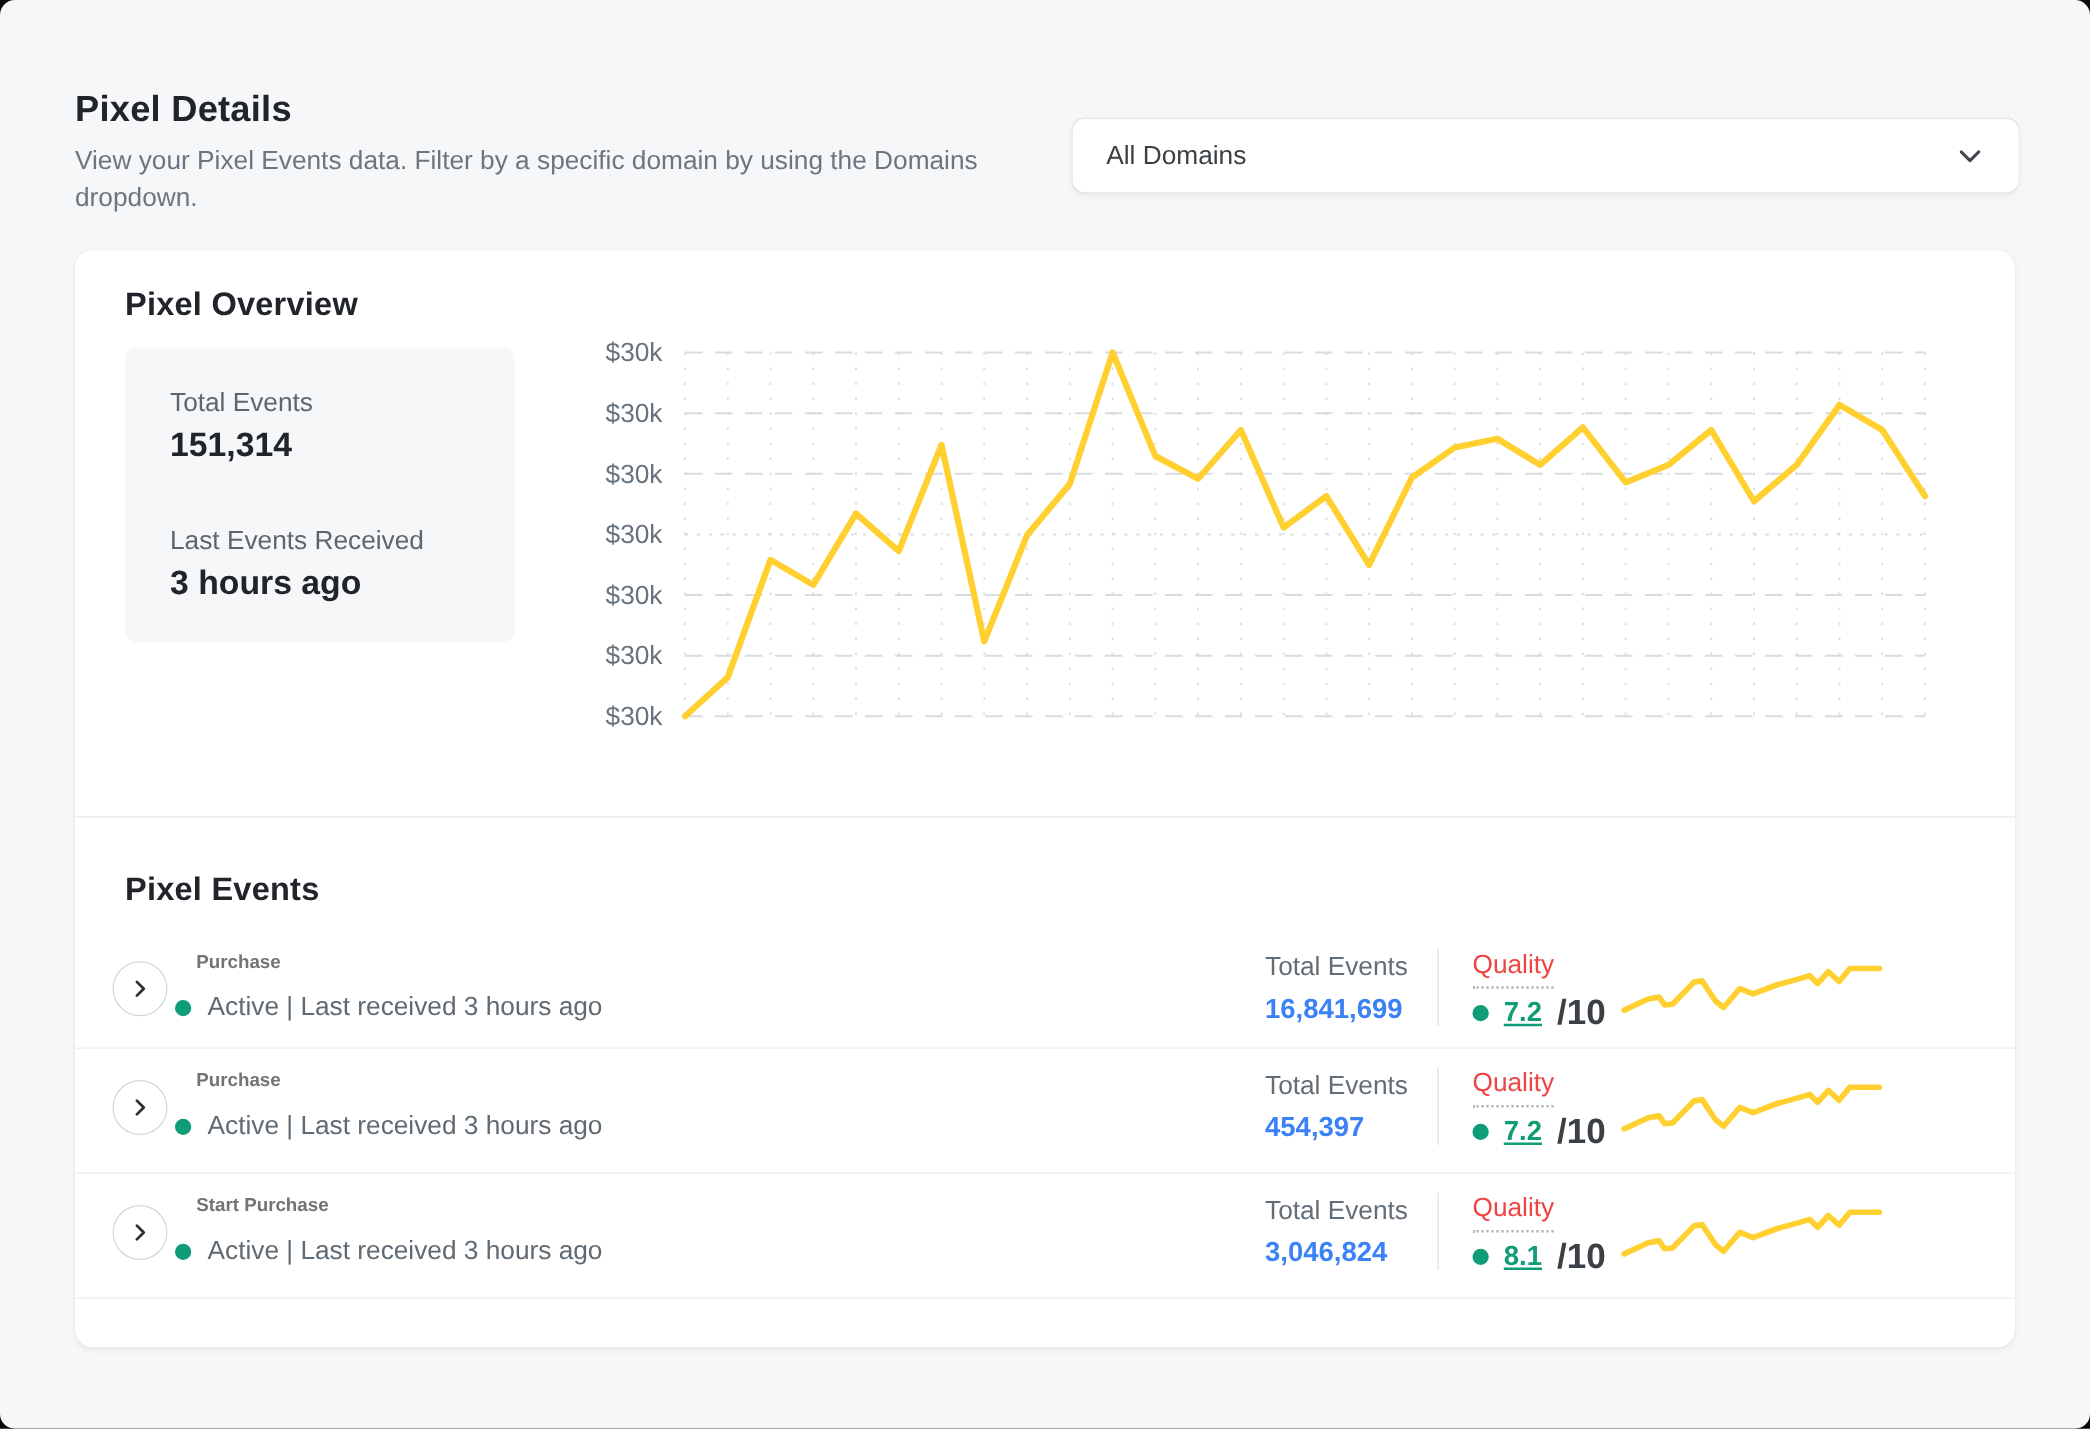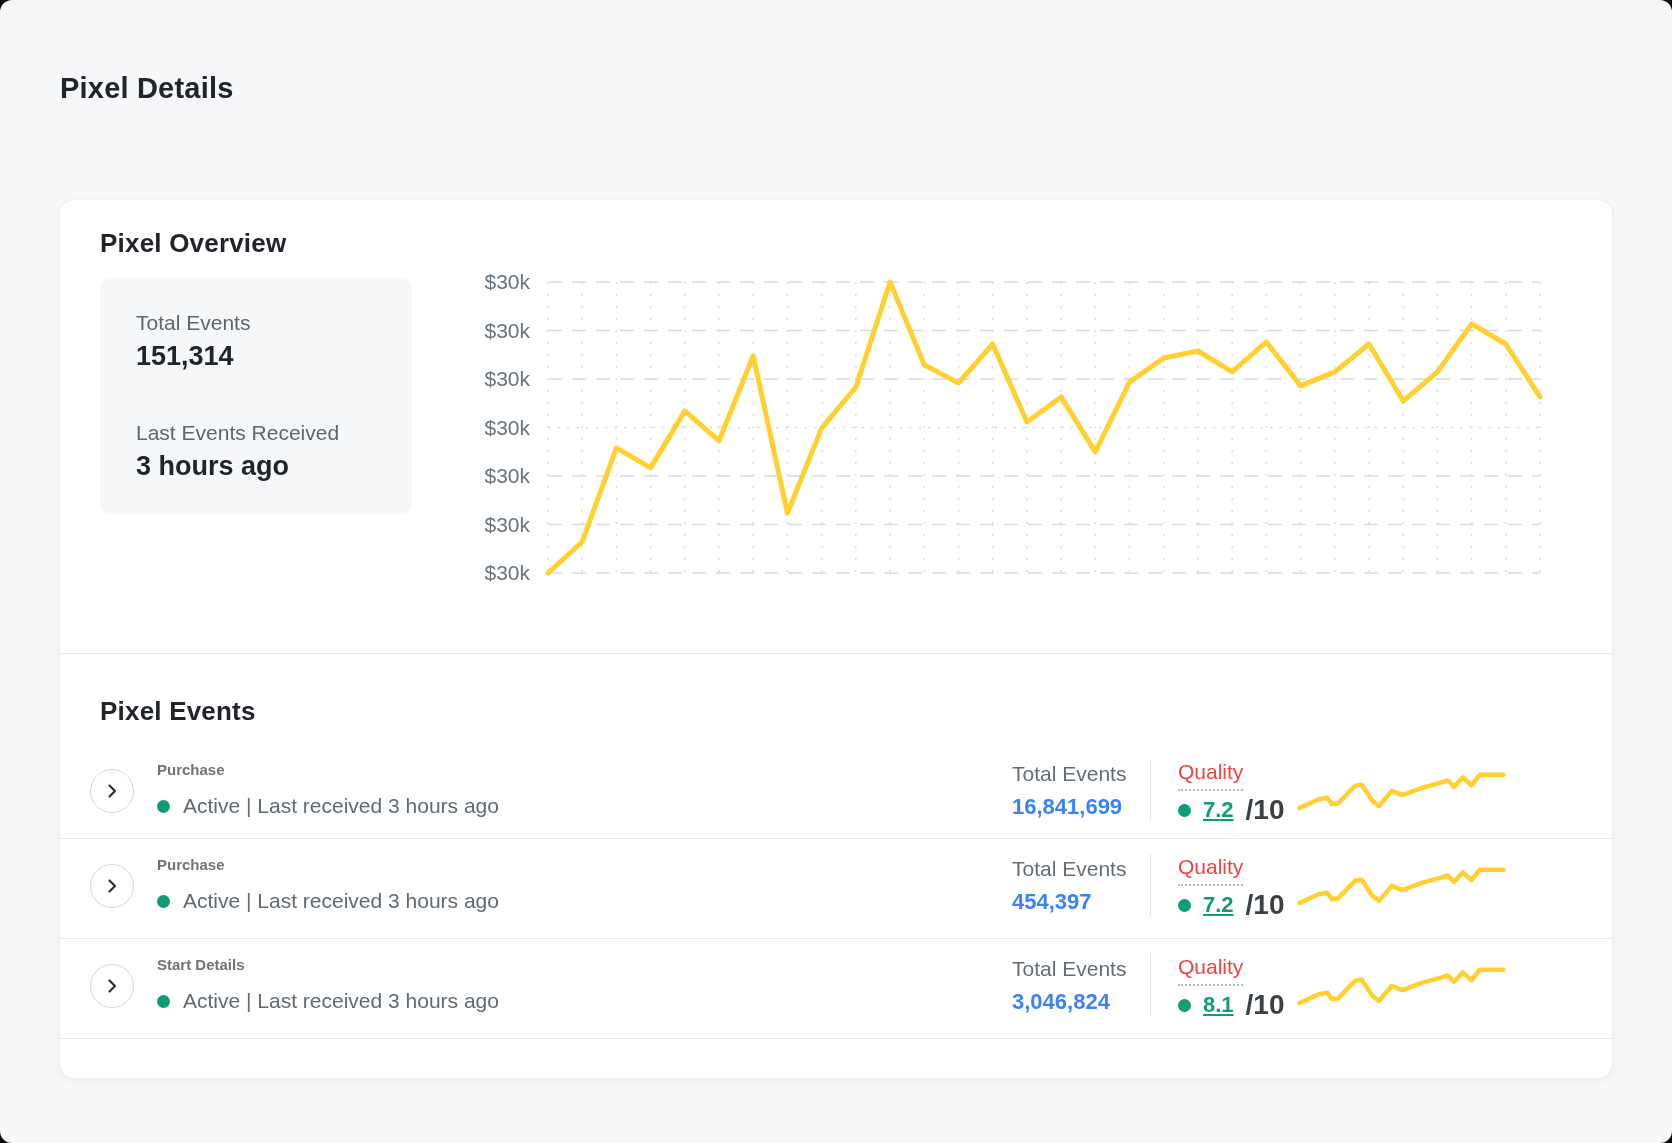--- a/index.html
+++ b/index.html
@@ -74,21 +74,21 @@
   .expand-button{
     position:absolute;left:30px;top:26px;width:44px;height:44px;
     border-radius:50%;background:#fff;border:1.5px solid #d4d8dc;
     display:flex;align-items:center;justify-content:center;cursor:pointer;box-sizing:border-box;
     padding:0;
   }
   .event-name{
     position:absolute;left:97px;top:18px;font-size:15px;font-weight:700;color:#737373;
   }
   .event-status{
-    position:absolute;left:97px;top:51px;display:flex;align-items:center;gap:13px;
+    position:absolute;left:80px;top:51px;display:flex;align-items:center;gap:13px;
   }
   .status-dot{width:13px;height:13px;border-radius:50%;background:#0f9d77;flex:0 0 auto;}
   .status-text{font-size:21px;color:#5f6a73;}
   .col-total{position:absolute;left:952px;top:0;}
   .col-total .col-label{position:absolute;left:0;top:19px;font-size:21px;color:#636d76;white-space:nowrap;}
   .col-total .col-value{position:absolute;left:0;top:51px;font-size:22px;font-weight:700;color:#3b82f6;white-space:nowrap;}
   .col-vdivider{position:absolute;left:1090px;top:16px;width:1px;height:62px;background:#dde0e4;}
   .col-quality{position:absolute;left:1118px;top:0;}
   .quality-label{
     position:absolute;left:0;top:17px;font-size:21px;color:#ef4444;
@@ -99,21 +99,28 @@
   .quality-score{font-size:22px;font-weight:700;color:#0f9d77;text-decoration:underline;}
   .quality-max{font-size:28px;font-weight:700;color:#3a4046;}
   .sparkline-svg{position:absolute;left:1235px;top:16px;}
 </style>
 </head>
 <body>
 
 <div class="page">
 
   <div class="page-title">Pixel Details</div>
-
+  <div class="page-subtitle">View your Pixel Events data. Filter by a specific domain by using the Domains dropdown.</div>
+
+  <div class="domains-dropdown">
+    <span class="dd-label">All Domains</span>
+    <svg class="dd-chevron" viewBox="0 0 22 22">
+      <polyline points="4,7.5 11,14.5 18,7.5" fill="none" stroke="#3f464d" stroke-width="2.4" stroke-linecap="round" stroke-linejoin="round"></polyline>
+    </svg>
+  </div>
 
   <div class="card">
 
     <div class="section-heading overview-heading">Pixel Overview</div>
 
     <div class="stat-box">
       <div class="stat-label stat-label-0">Total Events</div>
       <div class="stat-value stat-value-0">151,314</div>
       <div class="stat-label stat-label-1">Last Events Received</div>
       <div class="stat-value stat-value-1">3 hours ago</div>
@@ -230,21 +237,21 @@
         </svg>
     </div>
     <div class="row-divider rd-1"></div>
 
     <div class="event-row row-2">
       <button class="expand-button">
         <svg width="16" height="16" viewBox="0 0 16 16">
           <polyline points="5.5,2.5 11,8 5.5,13.5" fill="none" stroke="#2b3036" stroke-width="2.2" stroke-linecap="round" stroke-linejoin="round"></polyline>
         </svg>
       </button>
-      <div class="event-name">Start Details</div>
+      <div class="event-name">Start Purchase</div>
       <div class="event-status">
         <span class="status-dot"></span>
         <span class="status-text">Active | Last received 3 hours ago</span>
       </div>
       <div class="col-total">
         <div class="col-label">Total Events</div>
         <div class="col-value">3,046,824</div>
       </div>
       <div class="col-vdivider"></div>
       <div class="col-quality">

